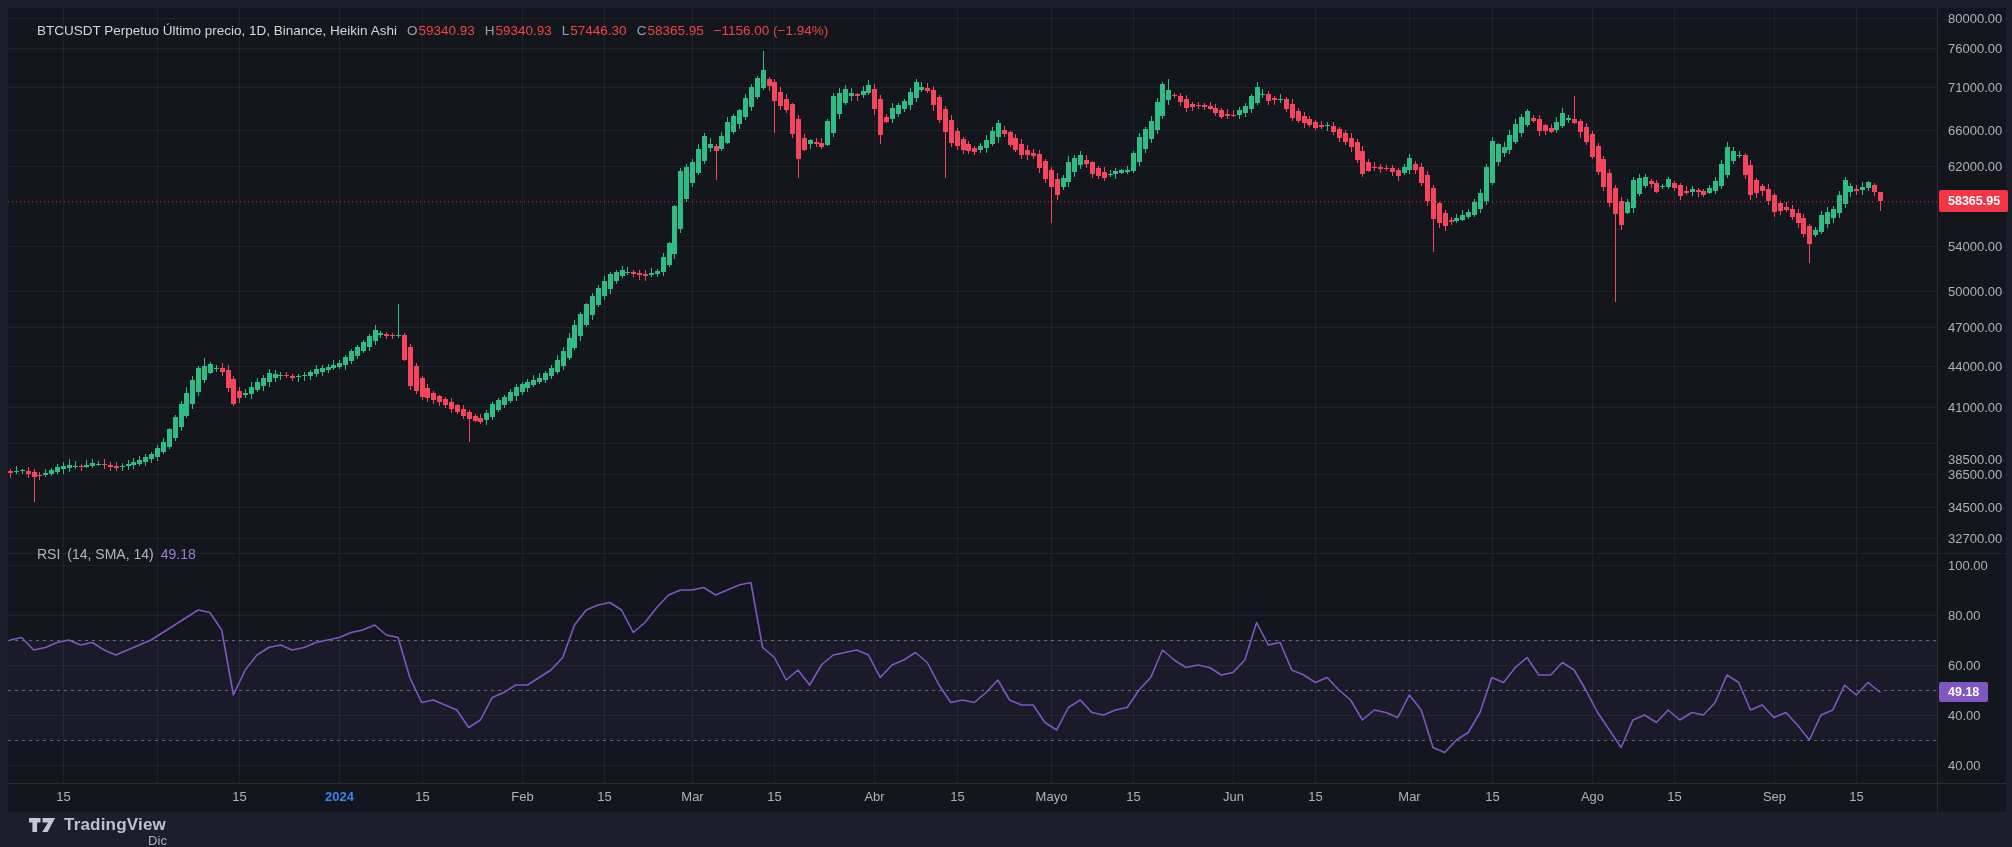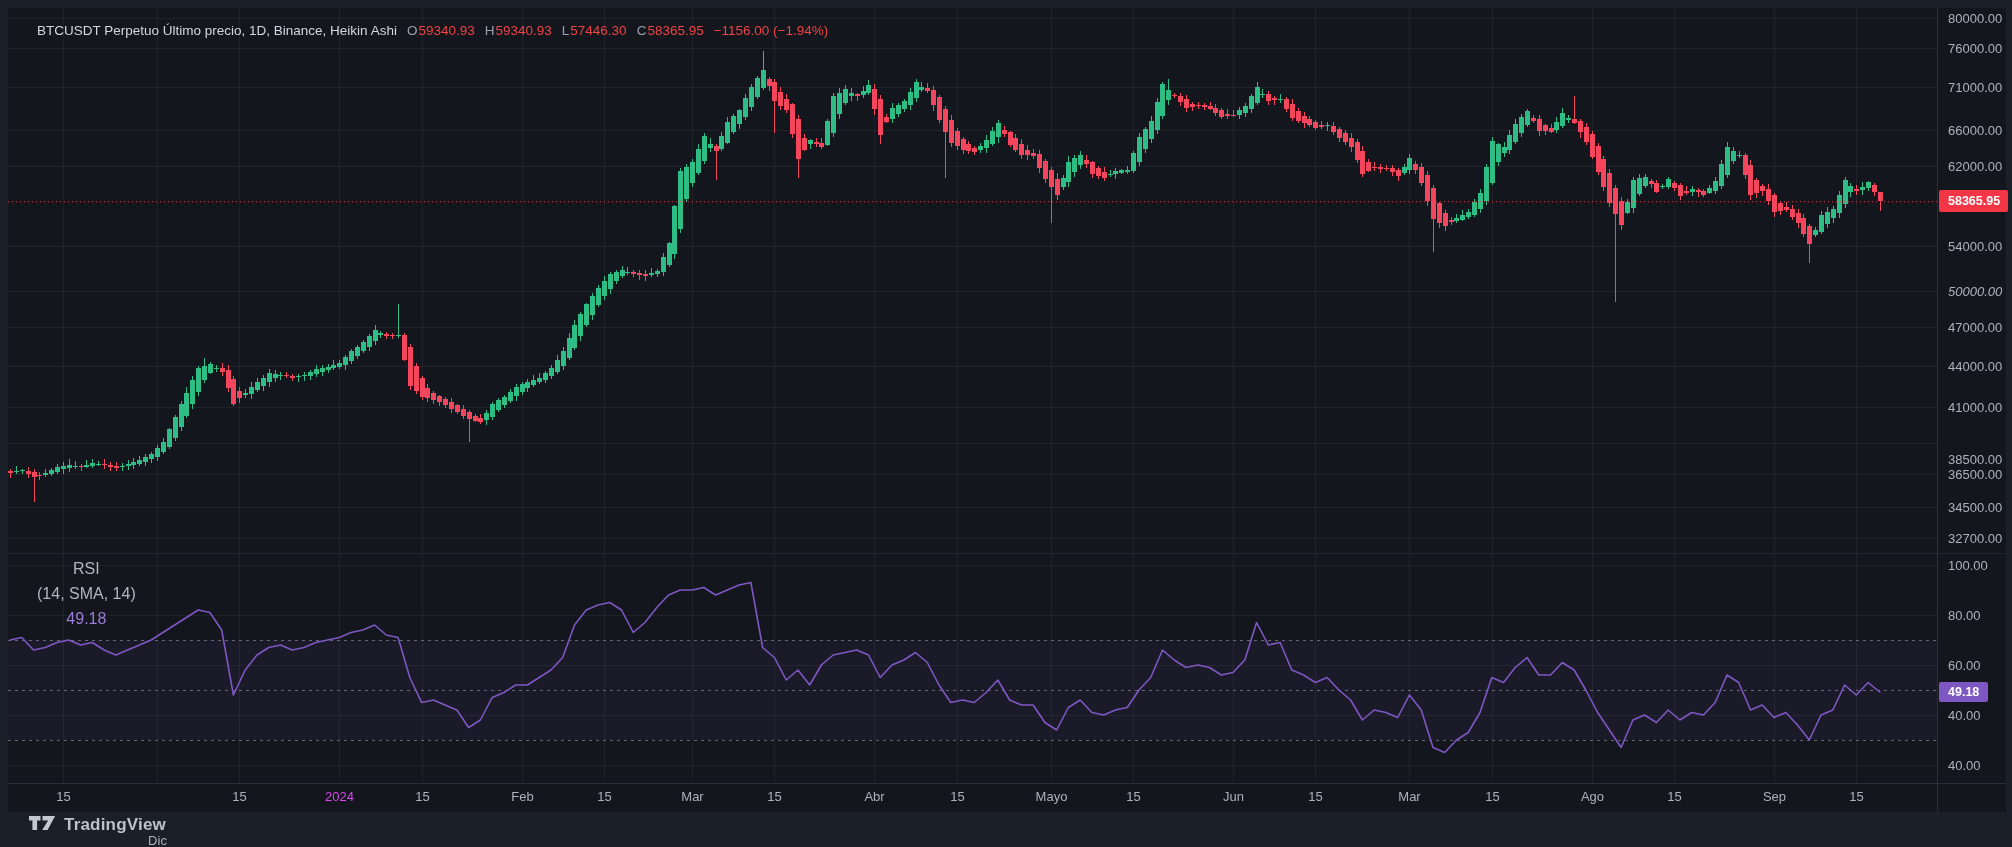--- a/index.html
+++ b/index.html
@@ -8,31 +8,31 @@
   .chart-bg{position:absolute;left:8px;top:8px;width:1998px;height:804px;background:#13161d;}
   svg.layer{position:absolute;left:0;top:0;pointer-events:none;}
   .v-border{position:absolute;left:1937px;top:8px;width:1px;height:804px;background:#2a2e39;}
   .h-border{position:absolute;left:8px;top:783px;width:1998px;height:1px;background:#2a2e39;}
   .pane-sep{position:absolute;left:8px;top:553px;width:1998px;height:1px;background:#20242f;}
   .header{position:absolute;left:37px;top:20px;height:18px;display:flex;align-items:flex-end;gap:10px;
           font-size:13.5px;color:#d4d7de;white-space:nowrap;}
   .header .grp{display:flex;gap:1px;}
   .header .lbl{color:#9aa0ac;}
   .header .val{color:#ef4444;}
-  .rsi-header{position:absolute;left:37px;top:560px;height:16px;display:flex;align-items:center;gap:7px;
-          font-size:16px;color:#b2b5be;white-space:nowrap;flex-direction:column;}
+  .rsi-header{position:absolute;left:37px;top:546px;height:16px;display:flex;align-items:center;gap:7px;
+          font-size:14px;color:#b2b5be;white-space:nowrap;}
   .rsi-header .rsi-val{color:#9b7dd6;}
   .axis-label{position:absolute;left:1948px;height:18px;line-height:18px;font-size:13px;color:#aeb1ba;}
   .time-label{position:absolute;top:789px;height:16px;line-height:16px;font-size:13px;color:#aeb1ba;transform:translateX(-50%);}
-  .time-label.major{color:#d946ef;font-weight:400;}
+  .time-label.major{color:#3b82f6;font-weight:700;}
   .badge{position:absolute;left:1939px;display:flex;align-items:center;color:#fff;
          font-size:12.5px;font-weight:700;padding-left:9px;border-radius:2px;z-index:5;}
   .price-badge{top:190px;height:22px;width:60px;background:#f23645;}
   .rsi-badge{top:682px;height:20px;width:40px;background:#7e57c2;}
-  .logo{position:absolute;left:29px;top:815px;display:flex;align-items:flex-start;gap:8px;
+  .logo{position:absolute;left:29px;top:815px;display:flex;align-items:center;gap:8px;
         color:#bcc1cb;font-size:17px;font-weight:700;letter-spacing:.2px;}
   .hit{position:absolute;background:transparent;}
   #hit-price-pane{left:8px;top:8px;width:1929px;height:545px;}
   #hit-rsi-pane{left:8px;top:554px;width:1929px;height:229px;}
   #hit-price-axis{left:1938px;top:8px;width:68px;height:775px;}
   #hit-time-axis{left:8px;top:784px;width:1929px;height:28px;}
 </style>
 </head>
 <body>
 
@@ -796,21 +796,21 @@
     <div class="time-label" style="left: 1592.5px;">Ago</div>
     <div class="time-label" style="left: 1674.5px;">15</div>
     <div class="time-label" style="left: 1774.5px;">Sep</div>
     <div class="time-label" style="left: 1856.5px;">15</div>
     <div class="axis-label" style="top: 9.5px;">80000.00</div>
     <div class="axis-label" style="top: 39.5px;">76000.00</div>
     <div class="axis-label" style="top: 78.5px;">71000.00</div>
     <div class="axis-label" style="top: 121.5px;">66000.00</div>
     <div class="axis-label" style="top: 157.5px;">62000.00</div>
     <div class="axis-label" style="top: 237.5px;">54000.00</div>
-    <div class="axis-label" style="top: 282.5px; font-style: italic;">50000.00</div>
+    <div class="axis-label" style="top: 282.5px;">50000.00</div>
     <div class="axis-label" style="top: 318.5px;">47000.00</div>
     <div class="axis-label" style="top: 357.5px;">44000.00</div>
     <div class="axis-label" style="top: 398.5px;">41000.00</div>
     <div class="axis-label" style="top: 434.5px; margin-top: 16px;">38500.00</div>
     <div class="axis-label" style="top: 465.5px;">36500.00</div>
     <div class="axis-label" style="top: 498.5px;">34500.00</div>
     <div class="axis-label" style="top: 529.5px;">32700.00</div>
     <div class="axis-label" style="top: 556.5px;">100.00</div>
     <div class="axis-label" style="top: 606.5px;">80.00</div>
     <div class="axis-label" style="top: 656.5px;">60.00</div>

